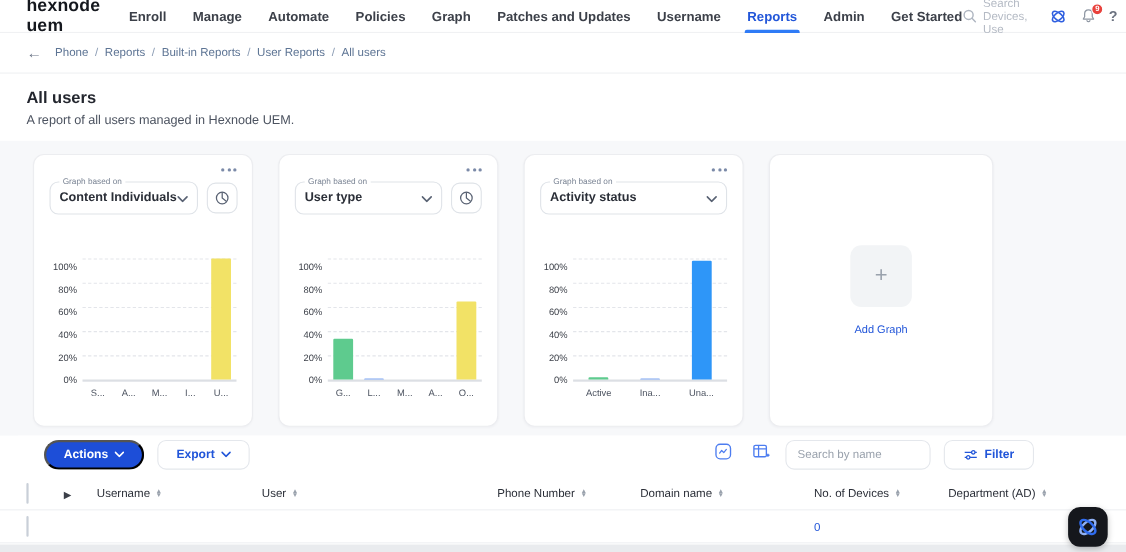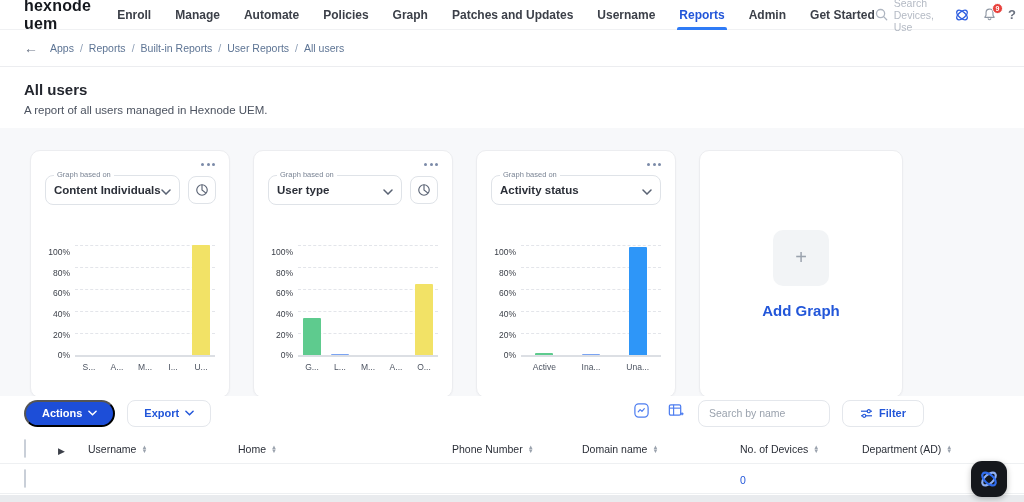--- a/index.html
+++ b/index.html
@@ -36,21 +36,21 @@
   .crumb { cursor:pointer; }
   .crumb-sep { color:#8b9cb4; }
 
   
   .pagehead { position:absolute; top:67px; left:0; width:1024px; height:61px; background:#fff; padding:14px 24px 0; }
   .page-title { font-size:15px; font-weight:700; color:#23262e; }
   .page-sub { font-size:11.5px; color:#4c5360; margin-top:6px; }
 
   
   .graysec { position:absolute; top:128px; left:0; width:1024px; height:268px; background:#f7f8fa; }
-  .cards { position:absolute; top:22px; left:30px; display:flex; gap:23px; }
+  .cards { position:absolute; top:12px; left:30px; display:flex; gap:23px; }
   .card { width:200px; height:248px; background:#fff; border:1px solid #ecedf0; border-radius:10px;
     position:relative; padding:12px 14px; box-shadow:0 1px 2px rgba(20,30,60,.03); }
   .dots { position:absolute; top:10px; right:12px; display:flex; gap:2.5px; cursor:pointer; padding:2px; }
   .dots i { width:3px; height:3px; border-radius:50%; background:#7b8aa8; }
   .select-row { display:flex; align-items:center; gap:8px; margin-top:12px; }
   .select { flex:1; height:30px; border:1px solid #dfe3e8; border-radius:8px; position:relative;
     display:flex; align-items:center; padding:0 8px; cursor:pointer; background:#fff; }
   .select .legend { position:absolute; top:-6px; left:8px; background:#fff; padding:0 3px;
     font-size:7.5px; color:#7a8494; }
   .select .value { font-size:11.5px; font-weight:600; color:#2b2f38; white-space:nowrap; overflow:hidden; }
@@ -70,24 +70,24 @@
   .barslot { flex:1; display:flex; align-items:flex-end; justify-content:center; height:100%; }
   .bar { width:18px; border-radius:1px 1px 0 0; }
   .xlabels { display:flex; justify-content:space-around; margin-left:30px; margin-top:5px; }
   .xlabels span { flex:1; text-align:center; font-size:8.5px; color:#4c5360; white-space:nowrap; }
 
   
   .card.add { width:204px; display:flex; flex-direction:column; align-items:center; justify-content:center; gap:16px; }
   .plus-tile { width:56px; height:56px; background:#f2f4f6; border-radius:10px; display:flex;
     align-items:center; justify-content:center; cursor:pointer; }
   .plus-tile span { font-size:20px; color:#9aa2ad; font-weight:400; }
-  .add-label { font-size:15px; font-weight:700; color:#2256d9; cursor:pointer; }
-
-  
-  .toolbar { position:absolute; top:396px; left:0; width:948px; height:34px; display:flex;
+  .add-label { font-size:10px; font-weight:400; color:#2256d9; cursor:pointer; }
+
+  
+  .toolbar { position:absolute; top:396px; left:16px; width:948px; height:34px; display:flex;
     align-items:center; padding:0 24px; background:#fff; }
   .btn { height:27px; display:flex; align-items:center; justify-content:center; gap:6px;
     font-size:11px; font-weight:700; cursor:pointer; white-space:nowrap; }
   .btn-primary { background:#1d4ed8; color:#fff; border-radius:14px; padding:0 16px; margin-right:12px; }
   .btn-outline { background:#fff; color:#2256d9; border:1px solid #e4e7ec; border-radius:8px;
     padding:0 16px; margin-right:12px; }
   .toolbar-right { margin-left:auto; display:flex; align-items:flex-start; gap:12px; }
   .tool-icon { width:22px; height:22px; display:flex; align-items:center; justify-content:center; cursor:pointer; }
   .search-input { width:132px; height:27px; border:1px solid #e4e7ec; border-radius:8px; padding:0 10px;
     font-size:10.5px; color:#2b2f38; background:#fff; font-family:"Liberation Sans", sans-serif; }
@@ -167,21 +167,21 @@
           <circle cx="8" cy="5" r="3" fill="#cdd6e2"></circle>
           <path d="M1.5 14c.8-3.2 3.4-4.6 6.5-4.6s5.7 1.4 6.5 4.6z" fill="#cdd6e2"></path>
         </svg>
     </span>
   </div>
 </nav>
 
 <div class="crumbbar">
   <span class="back-arrow">←</span>
   <div class="crumbs">
-    <span class="crumb">Apps</span>
+    <span class="crumb">Phone</span>
     <span class="crumb-sep">/</span>
     <span class="crumb">Reports</span>
     <span class="crumb-sep">/</span>
     <span class="crumb">Built-in Reports</span>
     <span class="crumb-sep">/</span>
     <span class="crumb">User Reports</span>
     <span class="crumb-sep">/</span>
     <span class="crumb">All users</span>
   </div>
 </div>
@@ -423,21 +423,21 @@
     <div><span class="checkbox"></span></div>
     <div><span class="caret">▶</span></div>
     <div class="th">
       <span>Username</span>
       <span class="sort">
           <span>▲</span>
           <span>▼</span>
         </span>
     </div>
     <div class="th">
-      <span>Home</span>
+      <span>User</span>
       <span class="sort">
           <span>▲</span>
           <span>▼</span>
         </span>
     </div>
     <div class="th">
       <span>Phone Number</span>
       <span class="sort">
           <span>▲</span>
           <span>▼</span>

